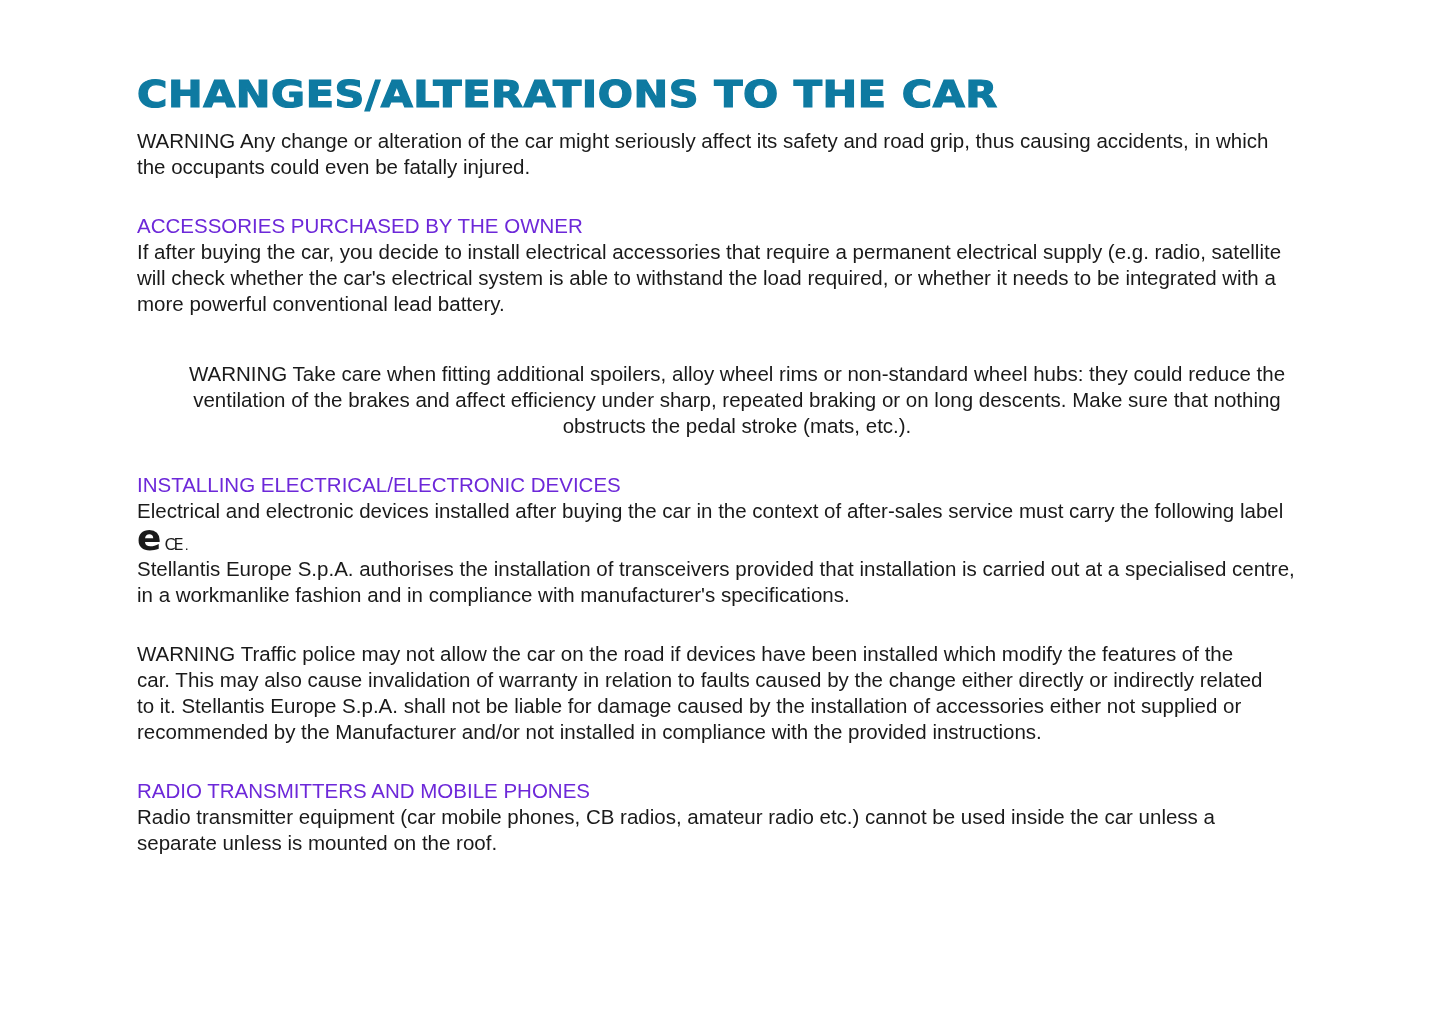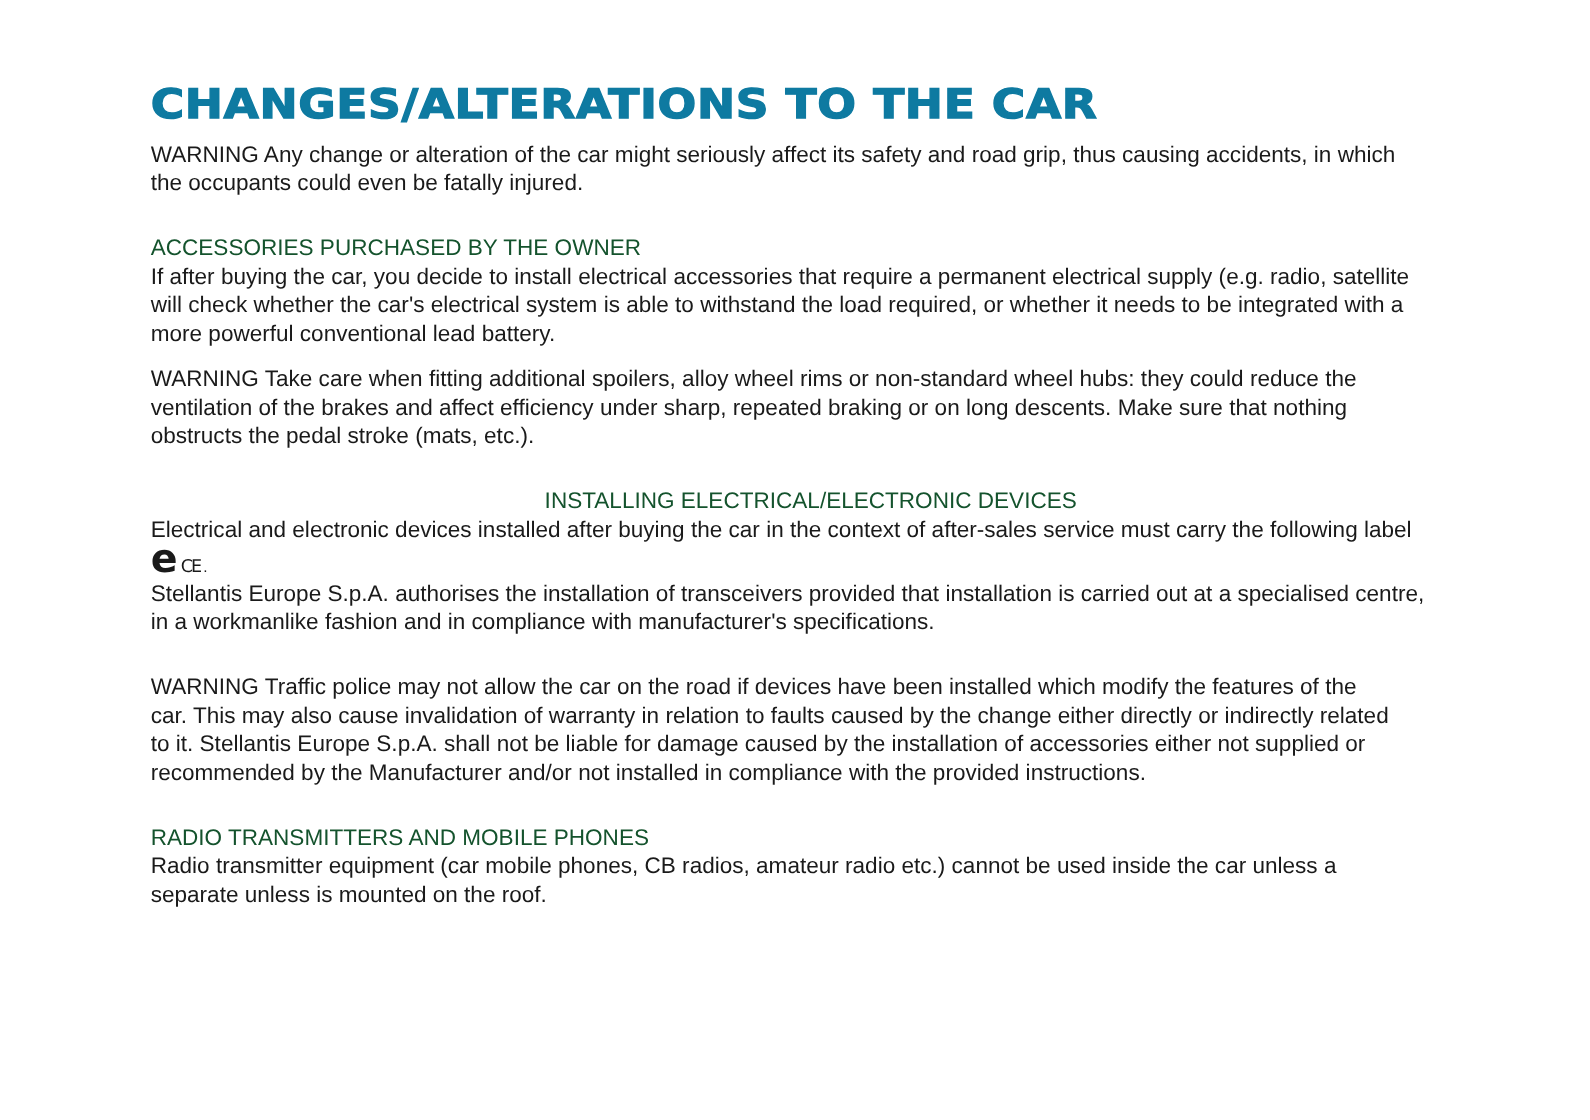--- a/index.html
+++ b/index.html
@@ -5,21 +5,21 @@
   html, body { margin: 0; padding: 0; background: #ffffff; }
   body { width: 1445px; height: 1018px; position: relative; overflow: hidden;
          font-family: "Liberation Sans", "DejaVu Sans", sans-serif; color: #1a1a1a; }
   .page { position: absolute; left: 137px; top: 70px; width: 1200px; }
   .title { font-family: "DejaVu Sans", "Liberation Sans", sans-serif; font-weight: 900;
            font-size: 37px; letter-spacing: 0.5px; color: #0e7aa1; margin: 0;
            line-height: 50px; transform: scaleX(1.12); transform-origin: left center;
            -webkit-text-stroke: 1.2px #0e7aa1; white-space: nowrap; }
   .para { font-size: 20.5px; line-height: 26px; margin: 0; }
   .line { display: block; white-space: nowrap; }
-  .heading { font-size: 20.5px; line-height: 26px; color: #14532d; margin: 0; font-weight: normal; }
+  .heading { font-size: 20.5px; line-height: 26px; color: #6d28d9; margin: 0; font-weight: normal; }
   .ce-mark { display: inline-flex; align-items: baseline; font-size: 30px; line-height: 28px; height: 28px; }
   .ce-e { font-size: 36px; font-weight: bold; font-family: "DejaVu Sans", sans-serif; line-height: 28px; }
   .ce-ce { font-size: 16px; font-family: "DejaVu Sans", sans-serif; letter-spacing: -2px; margin-left: 3px; line-height: 28px; }
   .ce-dot { font-size: 14px; margin-left: 3px; }
 </style>
 </head>
 <body>
 
 <div class="page">
   <h1 class="title">CHANGES/ALTERATIONS TO THE CAR</h1>
@@ -28,27 +28,27 @@
     <span class="line">WARNING Any change or alteration of the car might seriously affect its safety and road grip, thus causing accidents, in which</span>
     <span class="line">the occupants could even be fatally injured.</span>
   </p>
 
   <h2 class="heading" style="margin-top:33px;">ACCESSORIES PURCHASED BY THE OWNER</h2>
   <p class="para">
     <span class="line">If after buying the car, you decide to install electrical accessories that require a permanent electrical supply (e.g. radio, satellite</span>
     <span class="line">will check whether the car's electrical system is able to withstand the load required, or whether it needs to be integrated with a</span>
     <span class="line">more powerful conventional lead battery.</span>
   </p>
-  <p class="para" style="margin-top:15px;">
+  <p class="para" style="margin-top:44px;text-align:center;">
     <span class="line">WARNING Take care when fitting additional spoilers, alloy wheel rims or non-standard wheel hubs: they could reduce the</span>
     <span class="line">ventilation of the brakes and affect efficiency under sharp, repeated braking or on long descents. Make sure that nothing</span>
     <span class="line">obstructs the pedal stroke (mats, etc.).</span>
   </p>
 
-  <h2 class="heading" style="margin-top:33px;text-align:center;">INSTALLING ELECTRICAL/ELECTRONIC DEVICES</h2>
+  <h2 class="heading" style="margin-top:33px;">INSTALLING ELECTRICAL/ELECTRONIC DEVICES</h2>
   <p class="para">
     <span class="line">Electrical and electronic devices installed after buying the car in the context of after-sales service must carry the following label</span>
     <span class="line ce-mark">
       <span class="ce-e">e</span>
       <span class="ce-ce">CE</span>
       <span class="ce-dot">.</span>
     </span>
     <span class="line">Stellantis Europe S.p.A. authorises the installation of transceivers provided that installation is carried out at a specialised centre,</span>
     <span class="line">in a workmanlike fashion and in compliance with manufacturer's specifications.</span>
   </p>

